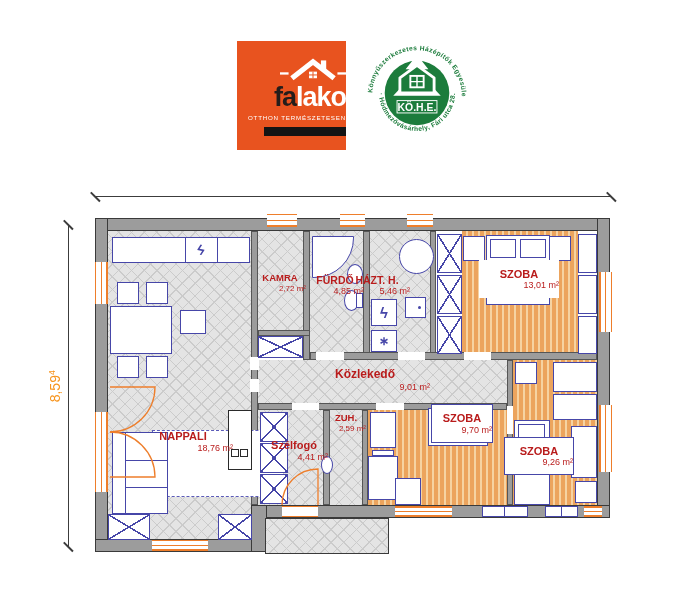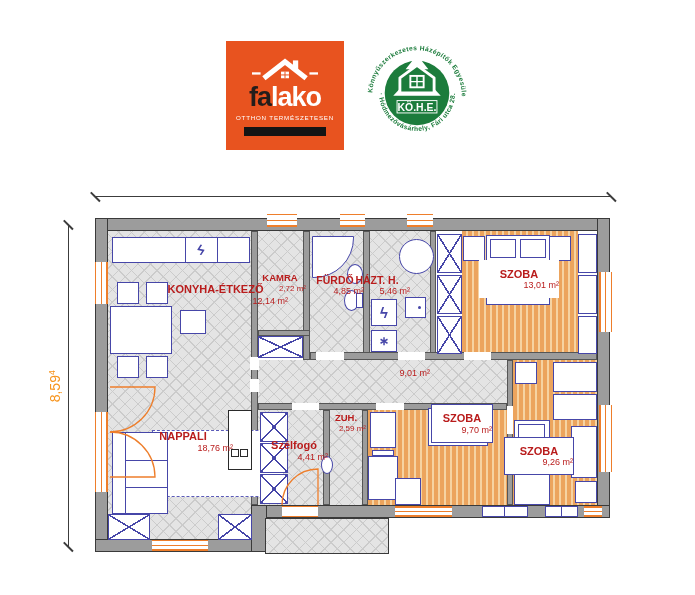--- a/index.html
+++ b/index.html
@@ -64,21 +64,21 @@
   #falako .tagline{color:#fff;font-size:6.2px;letter-spacing:.8px;margin-top:3px;white-space:nowrap;}
   #falako .bar{width:82px;height:9px;background:#141414;margin-top:6px;}
 
   .glyph{color:#4646a8;font-weight:700;display:flex;align-items:center;justify-content:center;}
 </style>
 </head>
 <body>
 
 <div id="canvas">
 
-  <div id="falako" class="abs" style="left:226px;top:41px;width:118px;height:109px;">
+  <div id="falako" class="abs" style="left:237px;top:41px;width:109px;height:109px;align-items:flex-end;">
     <svg width="66" height="26" viewBox="0 0 100 36">
       <rect x="0" y="23" width="13" height="3.5" fill="#fff"></rect>
       <rect x="87" y="23" width="13" height="3.5" fill="#fff"></rect>
       <rect x="62" y="5" width="8" height="14" fill="#fff"></rect>
       <path d="M18,32 L50,7 L82,32" stroke="#fff" stroke-width="8" fill="none"></path>
       <rect x="44" y="22" width="12" height="10" fill="#fff"></rect>
       <path d="M50,22 V32 M44,27 H56" stroke="#e8531f" stroke-width="1.5"></path>
     </svg>
     <div class="brand"><span class="dark">fa</span><span class="light">lako</span></div>
     <div class="tagline">OTTHON TERMÉSZETESEN</div>
@@ -251,41 +251,38 @@
   <div class="abs xbox" style="left:260px;top:443px;width:28px;height:30px;"></div>
   <div class="abs xbox" style="left:260px;top:474px;width:28px;height:30px;"></div>
   <div class="abs oval" style="left:321px;top:456px;width:12px;height:18px;"></div>
 
   <svg class="abs" style="left:0;top:0;pointer-events:none;" width="695" height="595">
     <path d="M110,387 L155,387 A45,45 0 0 1 110,432" fill="none" stroke="#ee7e2b" stroke-width="1.3"></path>
     <path d="M110,477 L155,477 A45,45 0 0 0 110,432" fill="none" stroke="#ee7e2b" stroke-width="1.3"></path>
     <path d="M318,505 L318,469 A36,36 0 0 0 282,505" fill="none" stroke="#ee7e2b" stroke-width="1.3"></path>
   </svg>
 
-  <div class="rlabel" style="left:143px;top:283px;width:145px;">
-    <div class="rname">KONYHA-ÉTKEZŐ</div>
-    <div class="rarea">12,14 m²</div>
-  </div>
   <div class="rlabel small" style="left:254px;top:273px;width:52px;">
     <div class="rname">KAMRA</div>
     <div class="rarea">2,72 m²</div>
   </div>
   <div class="rlabel" style="left:306px;top:274px;width:58px;">
     <div class="rname" style="font-size:10.5px;">FÜRDŐ</div>
     <div class="rarea">4,85 m²</div>
   </div>
   <div class="rlabel" style="left:344px;top:274px;width:66px;">
     <div class="rname" style="font-size:10.5px;">HÁZT. H.</div>
     <div class="rarea">5,46 m²</div>
   </div>
   <div class="rlabel labelplain" style="left:479px;top:260px;width:80px;height:38px;">
     <div class="rname">SZOBA</div>
     <div class="rarea">13,01 m²</div>
   </div>
   <div class="rlabel" style="left:300px;top:368px;width:130px;">
+    <div class="rname" style="font-size:12px;">Közlekedő</div>
     <div class="rarea">9,01 m²</div>
   </div>
   <div class="rlabel" style="left:133px;top:430px;width:100px;">
     <div class="rname">NAPPALI</div>
     <div class="rarea">18,76 m²</div>
   </div>
   <div class="rlabel" style="left:260px;top:439px;width:68px;">
     <div class="rname">Szélfogó</div>
     <div class="rarea">4,41 m²</div>
   </div>

